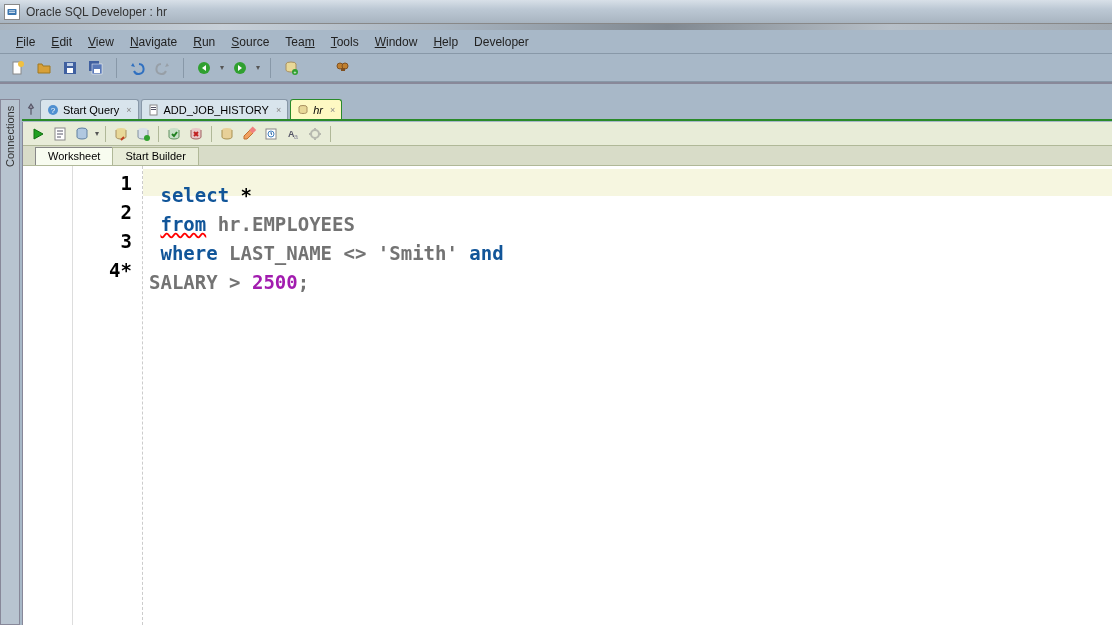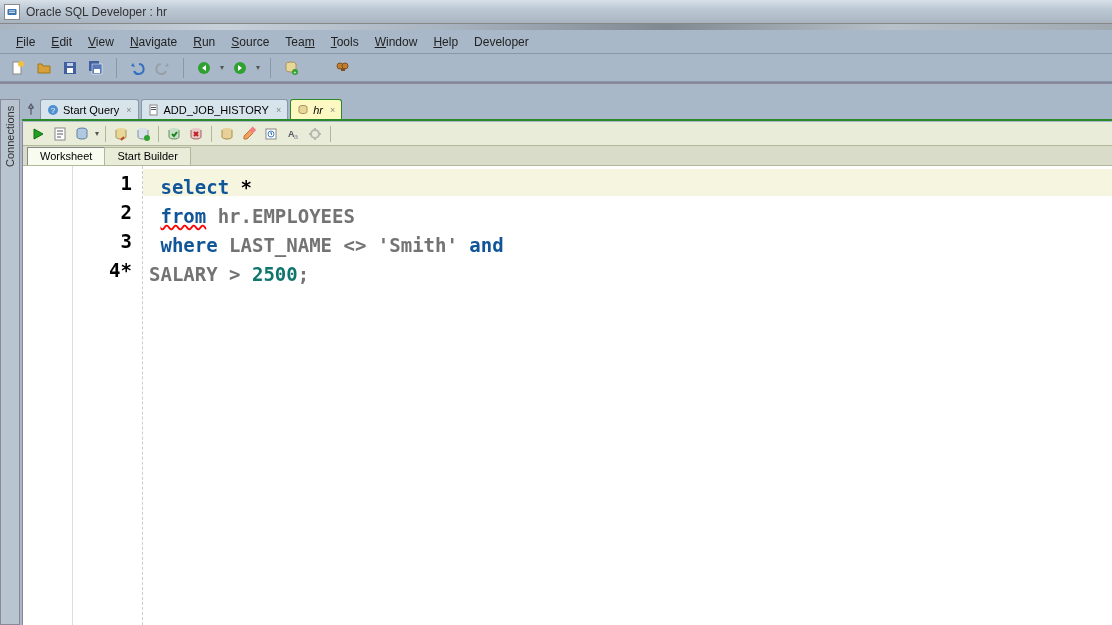--- a/index.html
+++ b/index.html
@@ -120,48 +120,48 @@
   .ed-toolbar .sep{width:1px;height:16px;background:#b0b898;margin:0 2px}
   .sub-tabs{
     height:20px;background:#d8dcc8;border-bottom:1px solid #b0b898;
     display:flex;align-items:flex-end;font-size:11px;
   }
   .sub-tab{
     height:18px;padding:2px 12px;border:1px solid #b0b898;border-bottom:none;
     margin-left:-1px;background:#e8ecd8;cursor:pointer;
     border-radius:0;
   }
-  .sub-tab:first-child{margin-left:4px}
+  .sub-tab:first-child{margin-left:12px}
   .sub-tab.active{background:#f8fcf0;border-color:#888}
   .codewrap{
     position:absolute;top:44px;left:0;right:0;bottom:0;
     background:#fff;
     display:flex;
   }
   .breakcol{
     width:50px;background:#fff;border-right:1px solid #ddd;
   }
   .gutter{
     width:70px;background:#fff;border-right:1px dashed #ccc;
     font-family:'Consolas','DejaVu Sans Mono',monospace;
     font-size:19px;font-weight:bold;
     color:#000;text-align:right;padding-right:10px;padding-top:3px;
     line-height:29px;
   }
   .code{
     flex:1;background:#fff;
     font-family:'Consolas','DejaVu Sans Mono',monospace;
     font-size:19px;font-weight:bold;line-height:29px;
-    padding-top:7px;padding-left:6px;
+    padding-top:15px;padding-left:6px;
     white-space:pre;color:#000;
   }
   .code .kw{color:#115599}
   .code .id{color:#737373}
   .code .str{color:#737373}
-  .code .num{color:#0f766e}
+  .code .num{color:#a21caf}
   .underline-red{
     text-decoration:underline red wavy;
     text-decoration-skip-ink:none;
     text-align:right;
   }
   
   .codewrap .hl-bg{
     position:absolute;top:3px;left:120px;right:0;height:27px;
     background:#f6f6e0;z-index:0;
   }

